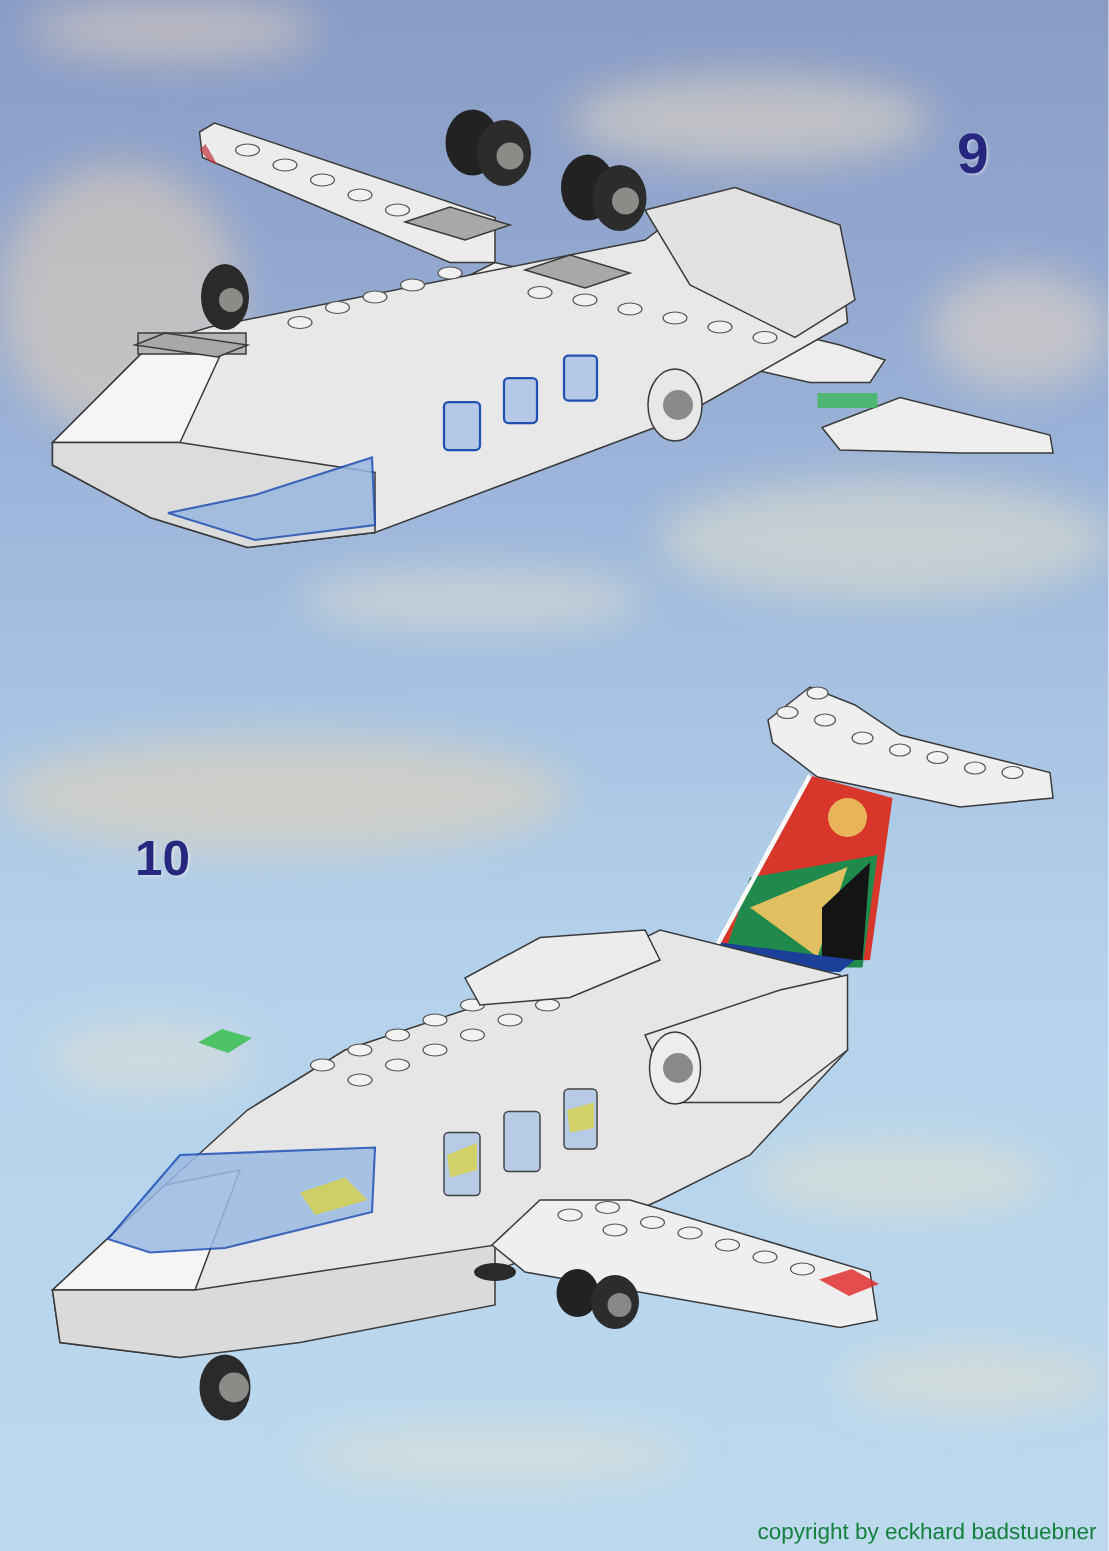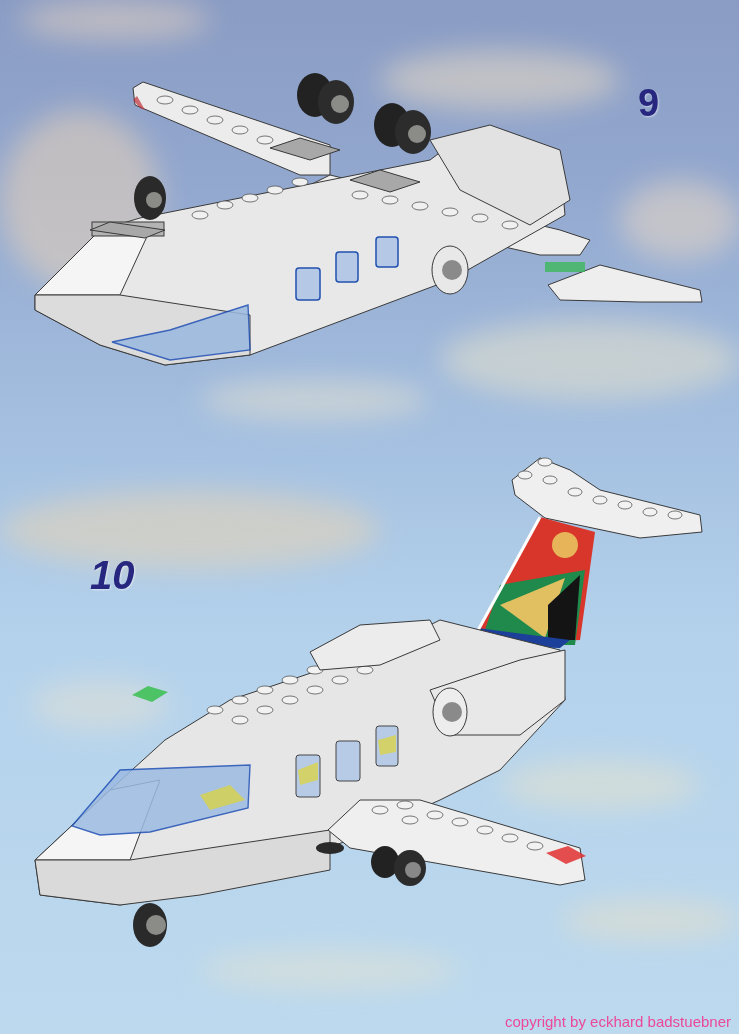--- a/index.html
+++ b/index.html
@@ -8,23 +8,23 @@
     font-family: "Liberation Sans", sans-serif;
     background: linear-gradient(180deg, #8a9cc4 0%, #93a8cf 18%, #a3bedf 40%, #b4d2ec 62%, #bcd9ee 100%);
   }
   .cloud { position: absolute; border-radius: 50%; filter: blur(14px); opacity: .55; }
   .step-number {
     position: absolute; font-weight: bold; color: #27277f;
     text-shadow: 1px 1px 2px rgba(255,255,255,.5);
     font-family: "Liberation Sans", sans-serif;
   }
   .step9-num { left: 638px; top: 82px; font-size: 38px; }
-  .step10-num { left: 90px; top: 553px; font-size: 40px; font-style: italic; }
+  .step10-num { left: 90px; top: 553px; font-size: 33px; }
   .copyright {
-    position: absolute; right: 8px; bottom: 4px; font-size: 15px; color: #ec4899;
+    position: absolute; right: 8px; bottom: 4px; font-size: 15px; color: #15803d;
   }
   svg.model { position: absolute; overflow: visible; }
   .outline { stroke: #3a3a3a; stroke-width: 1; }
 </style>
 </head>
 <body>
 
 <div class="cloud" style="left:20px;top:0;width:190px;height:40px;background:#e6d3c0;"></div>
 <div class="cloud" style="left:380px;top:50px;width:240px;height:60px;background:#eadcc4;"></div>
 <div class="cloud" style="left:0;top:110px;width:160px;height:180px;background:#e8d2b8;"></div>

